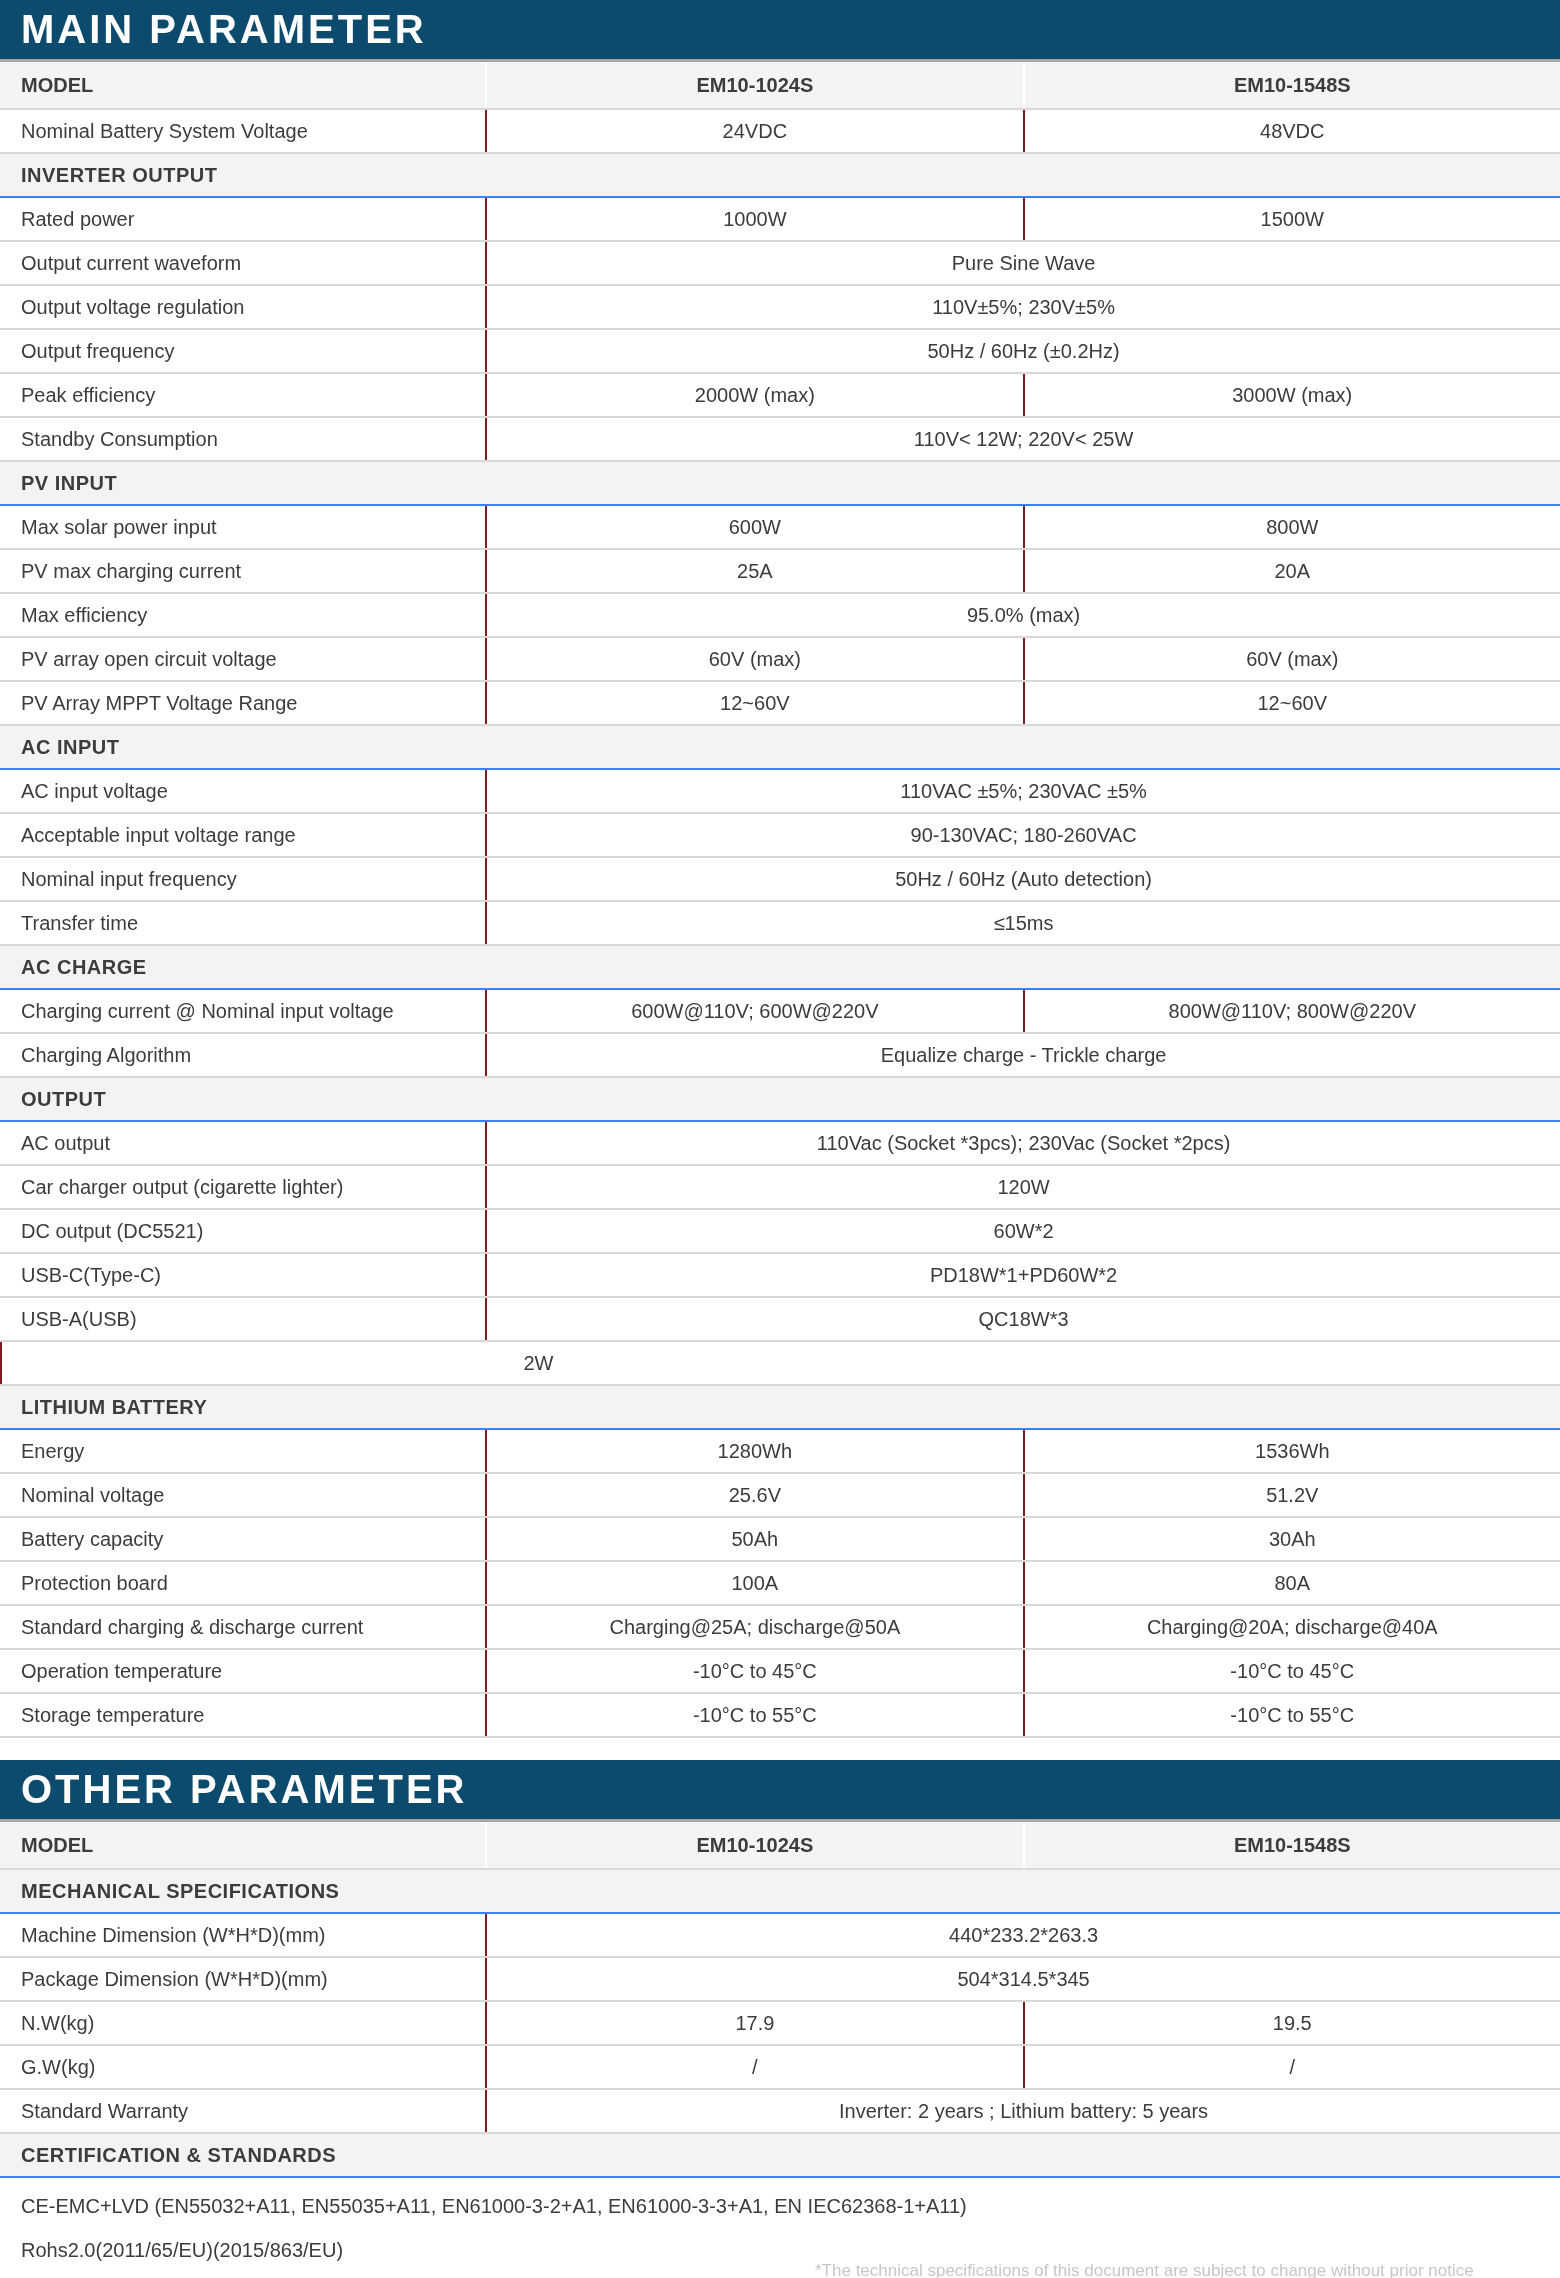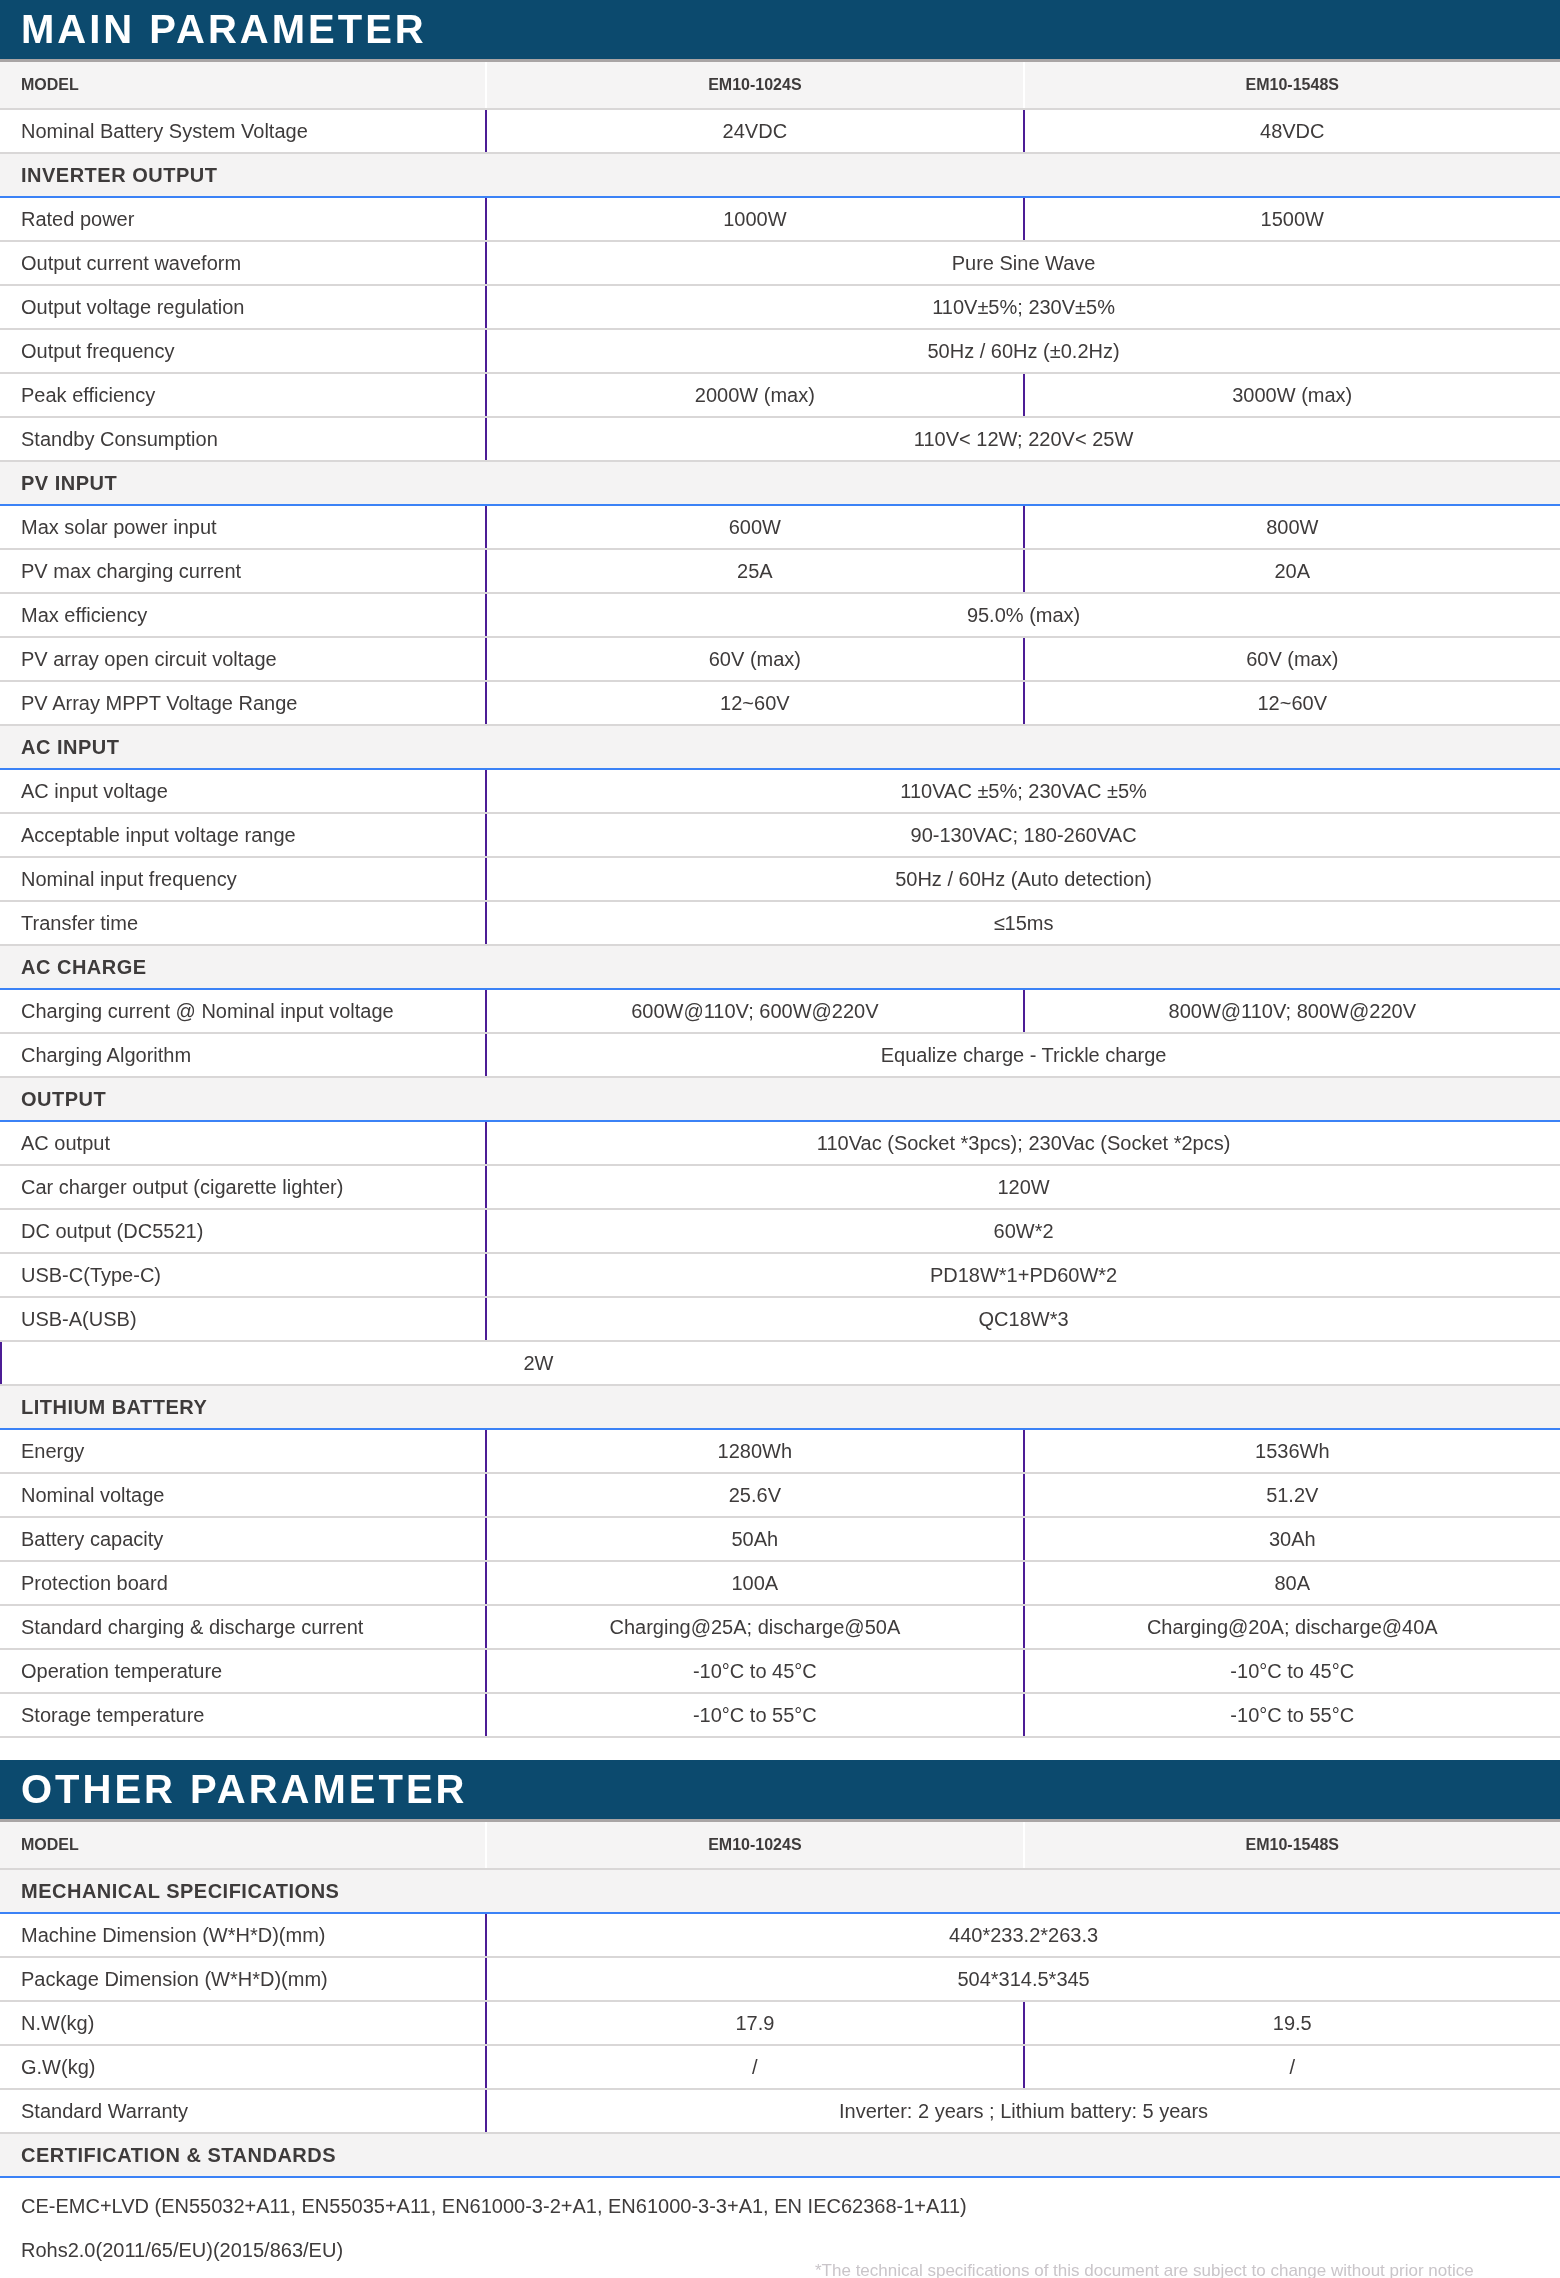--- a/index.html
+++ b/index.html
@@ -36,21 +36,21 @@
     height: 44px;
     border-bottom: 2px solid #d9d7d7;
     background: #ffffff;
   }
 
   .row.model {
     height: 48px;
     background: #f5f4f4;
     font-weight: bold;
   }
-  .row.model .cell { font-size: 16px; }
+  .row.model .cell { font-size: 20px; }
   .row.model .cell.val { border-left: 2px solid #ffffff; }
 
   .row.section {
     background: #f4f3f3;
     border-bottom: 2px solid #3b82f6;
   }
   .row.section .cell.label {
     width: 100%;
     font-weight: bold;
     letter-spacing: 0.5px;
@@ -63,21 +63,21 @@
     line-height: 1.15;
   }
   .cell.label {
     width: 31.1%;
     padding-left: 21px;
   }
   .cell.val {
     width: 34.45%;
     justify-content: center;
     text-align: center;
-    border-left: 2px solid #4c1d95;
+    border-left: 2px solid #7f1d1d;
   }
   .cell.val.span2 { width: 68.9%; }
 
   .text-row {
     padding: 6px 17px 0 21px;
     background: #ffffff;
   }
   .text-line {
     font-size: 20px;
     line-height: 44px;

